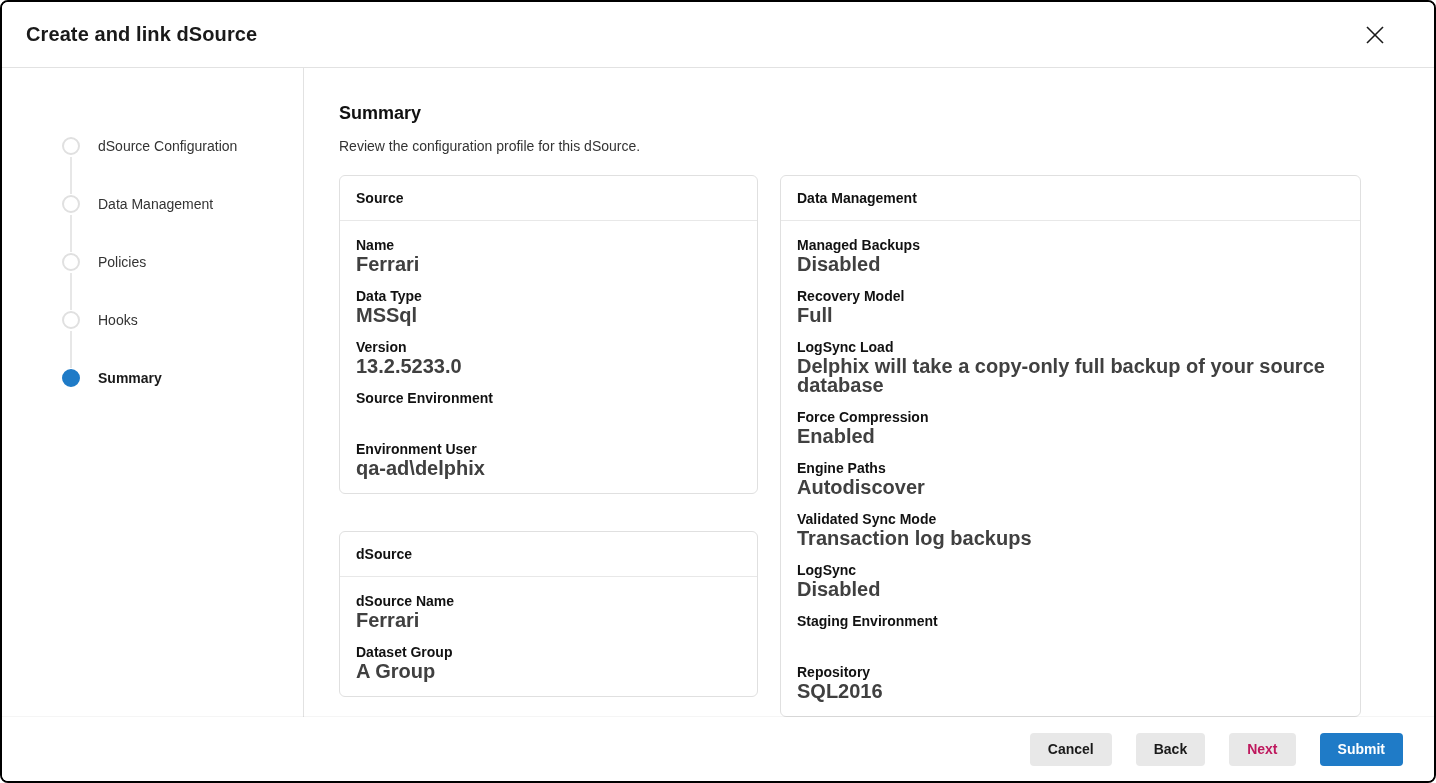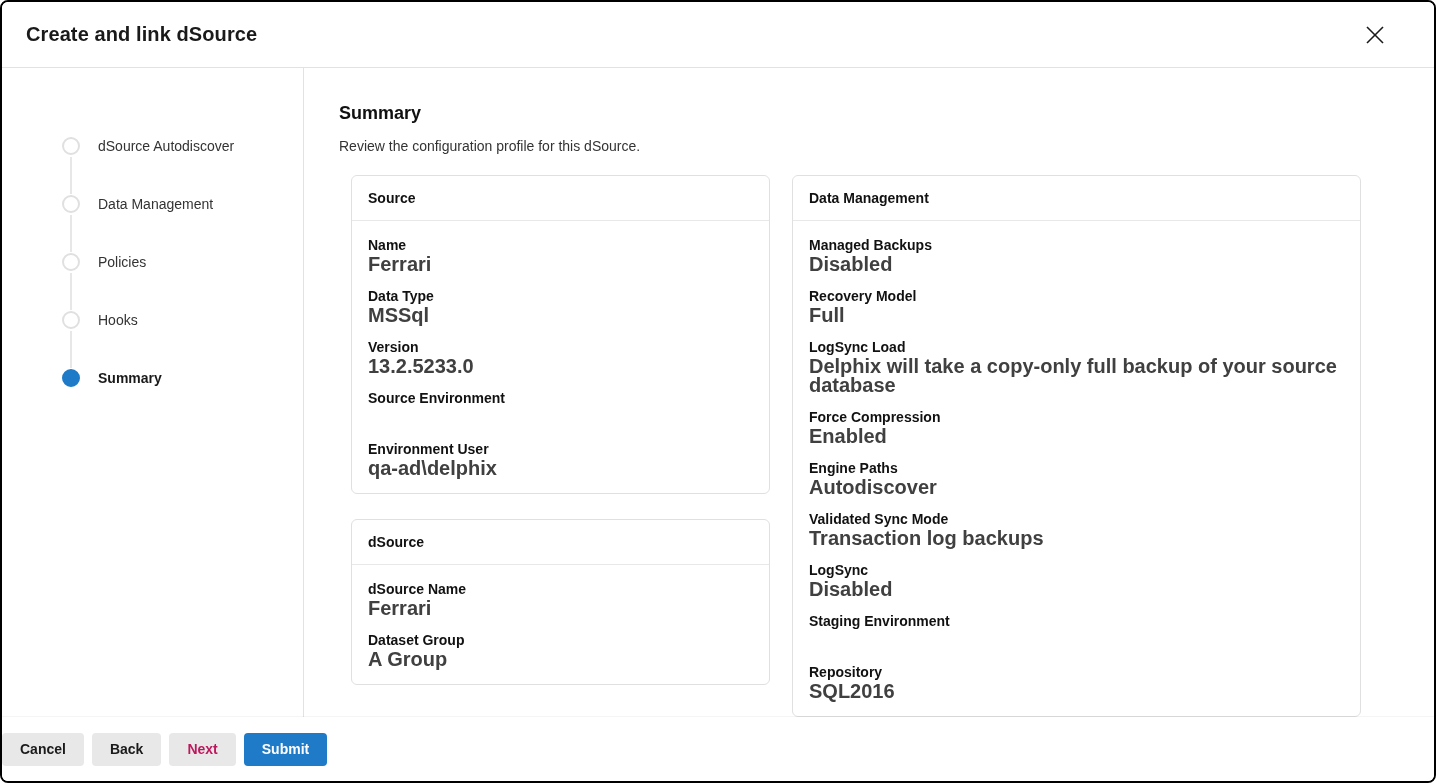--- a/index.html
+++ b/index.html
@@ -114,21 +114,21 @@
   .content-desc {
     font-size: 14px;
     color: #333333;
     margin-bottom: 21px;
   }
   .columns {
     display: flex;
     gap: 22px;
     align-items: flex-start;
   }
-  .col-left { flex: 0 0 419px; display: flex; flex-direction: column; gap: 25px; margin-left: 12px; }
+  .col-left { flex: 0 0 419px; display: flex; flex-direction: column; gap: 37px; }
   .col-right { flex: 1 1 auto; min-width: 0; }
   
   .panel {
     border: 1px solid #e0e0e0;
     border-radius: 6px;
     background: #ffffff;
   }
   .panel-header {
     padding: 14px 16px;
     border-bottom: 1px solid #e8e8e8;
@@ -154,21 +154,22 @@
     line-height: 19px;
     min-height: 19px;
     white-space: pre-wrap;
     font-weight: bold;
   }
   
   .dialog-footer {
     flex: 0 0 64px;
     display: flex;
     align-items: center;
-    gap: 8px;
+    justify-content: flex-end;
+    gap: 24px;
     padding: 0 31px 0 0;
     background: #ffffff;
     box-shadow: 0 -1px 0 rgba(0,0,0,0.04);
   }
   .btn {
     height: 33px;
     padding: 0 18px;
     border: none;
     border-radius: 4px;
     font-family: "Liberation Sans", "DejaVu Sans", sans-serif;
@@ -202,21 +203,21 @@
         </svg>
       </span>
     </button>
   </header>
 
   <div class="dialog-body">
 
     <aside class="stepper">
         <div class="step">
           <span class="step-dot"></span>
-          <span class="step-label">dSource Autodiscover</span>
+          <span class="step-label">dSource Configuration</span>
         </div>
         <div class="step">
           <span class="step-dot"></span>
           <span class="step-label">Data Management</span>
         </div>
         <div class="step">
           <span class="step-dot"></span>
           <span class="step-label">Policies</span>
         </div>
         <div class="step">

